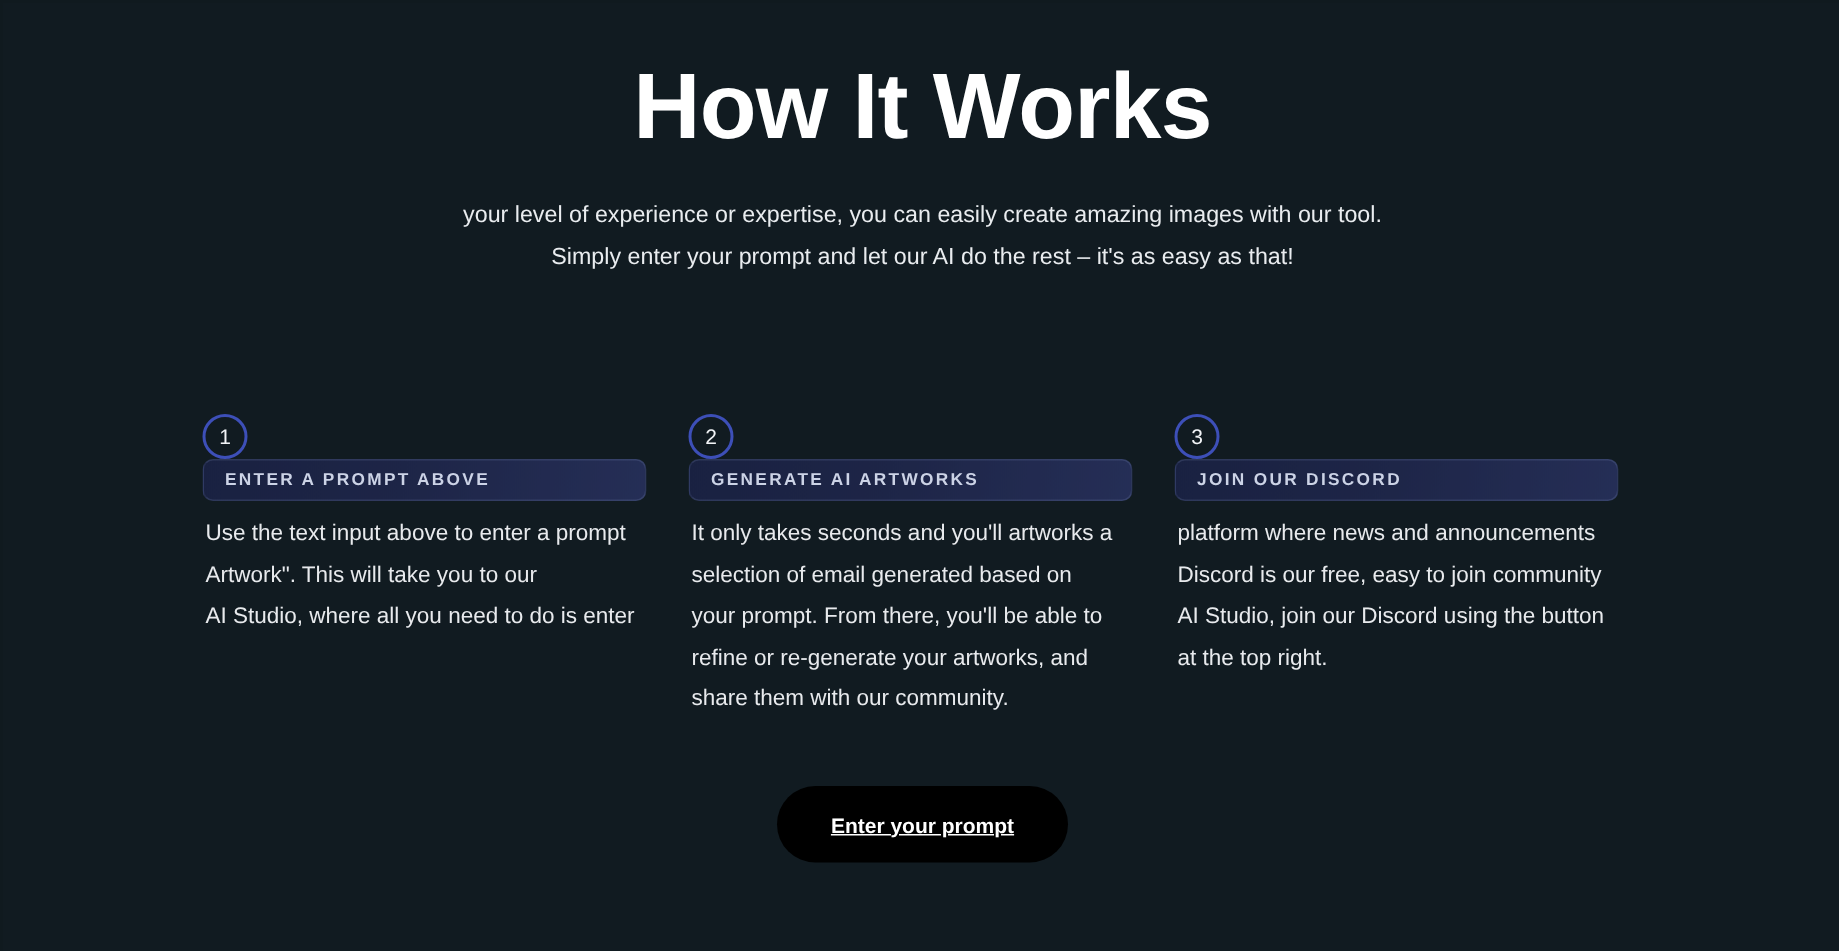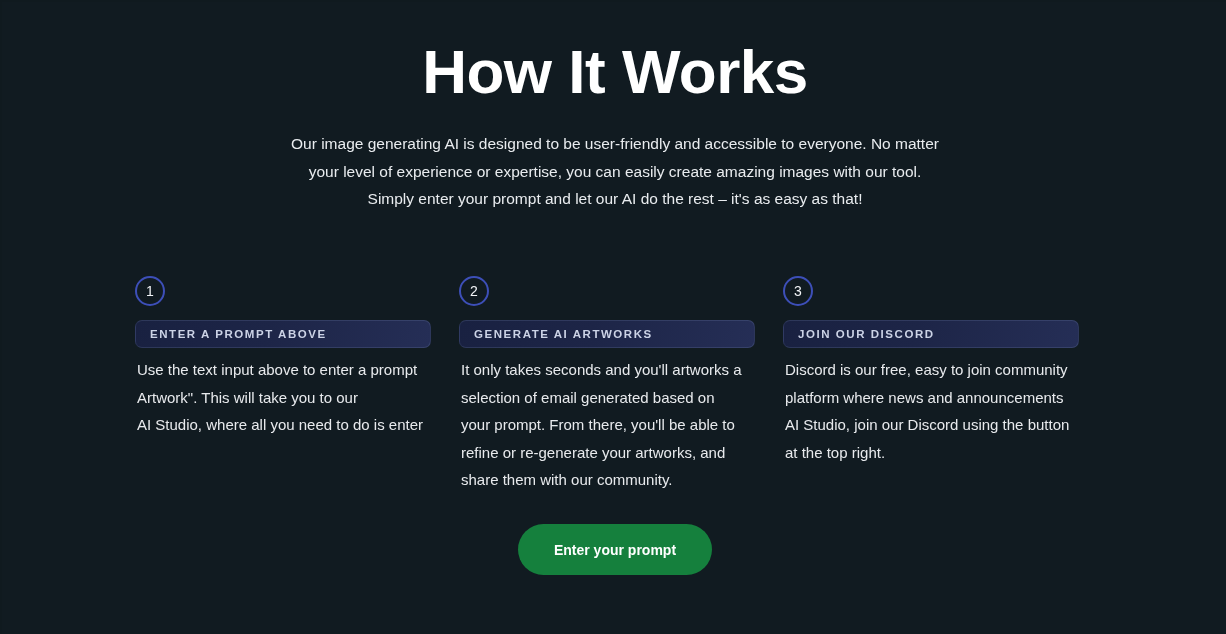--- a/index.html
+++ b/index.html
@@ -67,21 +67,20 @@
     display: flex;
     align-items: center;
     justify-content: center;
     color: #f2f4f7;
     font-size: 14px;
     font-weight: 400;
     background: transparent;
   }
 
   .step-badge {
-    margin-top: 14px;
     height: 28px;
     border-radius: 7px;
     background: linear-gradient(100deg, #192141 0%, #1d2547 45%, #252e56 100%);
     border: 1px solid rgba(150,165,215,0.17);
     border-left-color: rgba(150,165,215,0.10);
     display: flex;
     align-items: center;
     padding-left: 14px;
     color: #ccd3e6;
     font-size: 11.5px;
@@ -103,44 +102,44 @@
   .cta-wrap {
     position: absolute;
     left: 0;
     right: 0;
     top: 521px;
     display: flex;
     justify-content: center;
   }
 
   .cta {
-    background: #15803d;
+    background: #000000;
     color: #ffffff;
     border: none;
     border-radius: 999px;
     height: 51px;
     padding: 0 36px;
     font-family: "Liberation Sans", sans-serif;
     font-size: 14px;
     font-weight: 700;
     cursor: pointer;
     display: flex;
     align-items: center;
     justify-content: center;
+    text-decoration: underline;
   }
 </style>
 </head>
 <body>
 
 <div class="page">
 
   <h1 class="headline">How It Works</h1>
 
   <div class="subhead">
-    <span class="ln">Our image generating AI is designed to be user-friendly and accessible to everyone. No matter</span>
     <span class="ln">your level of experience or expertise, you can easily create amazing images with our tool.</span>
     <span class="ln">Simply enter your prompt and let our AI do the rest – it's as easy as that!</span>
   </div>
 
   <div class="steps">
 
     <div class="step">
       <div class="step-num">
         <span>1</span>
       </div>
@@ -165,22 +164,22 @@
         <span class="ln">share them with our community.</span>
       </div>
     </div>
 
     <div class="step">
       <div class="step-num">
         <span>3</span>
       </div>
       <div class="step-badge">JOIN OUR DISCORD</div>
       <div class="step-body">
+        <span class="ln">platform where news and announcements</span>
         <span class="ln">Discord is our free, easy to join community</span>
-        <span class="ln">platform where news and announcements</span>
         <span class="ln">AI Studio, join our Discord using the button</span>
         <span class="ln">at the top right.</span>
       </div>
     </div>
 
   </div>
 
   <div class="cta-wrap">
     <button class="cta">Enter your prompt</button>
   </div>

